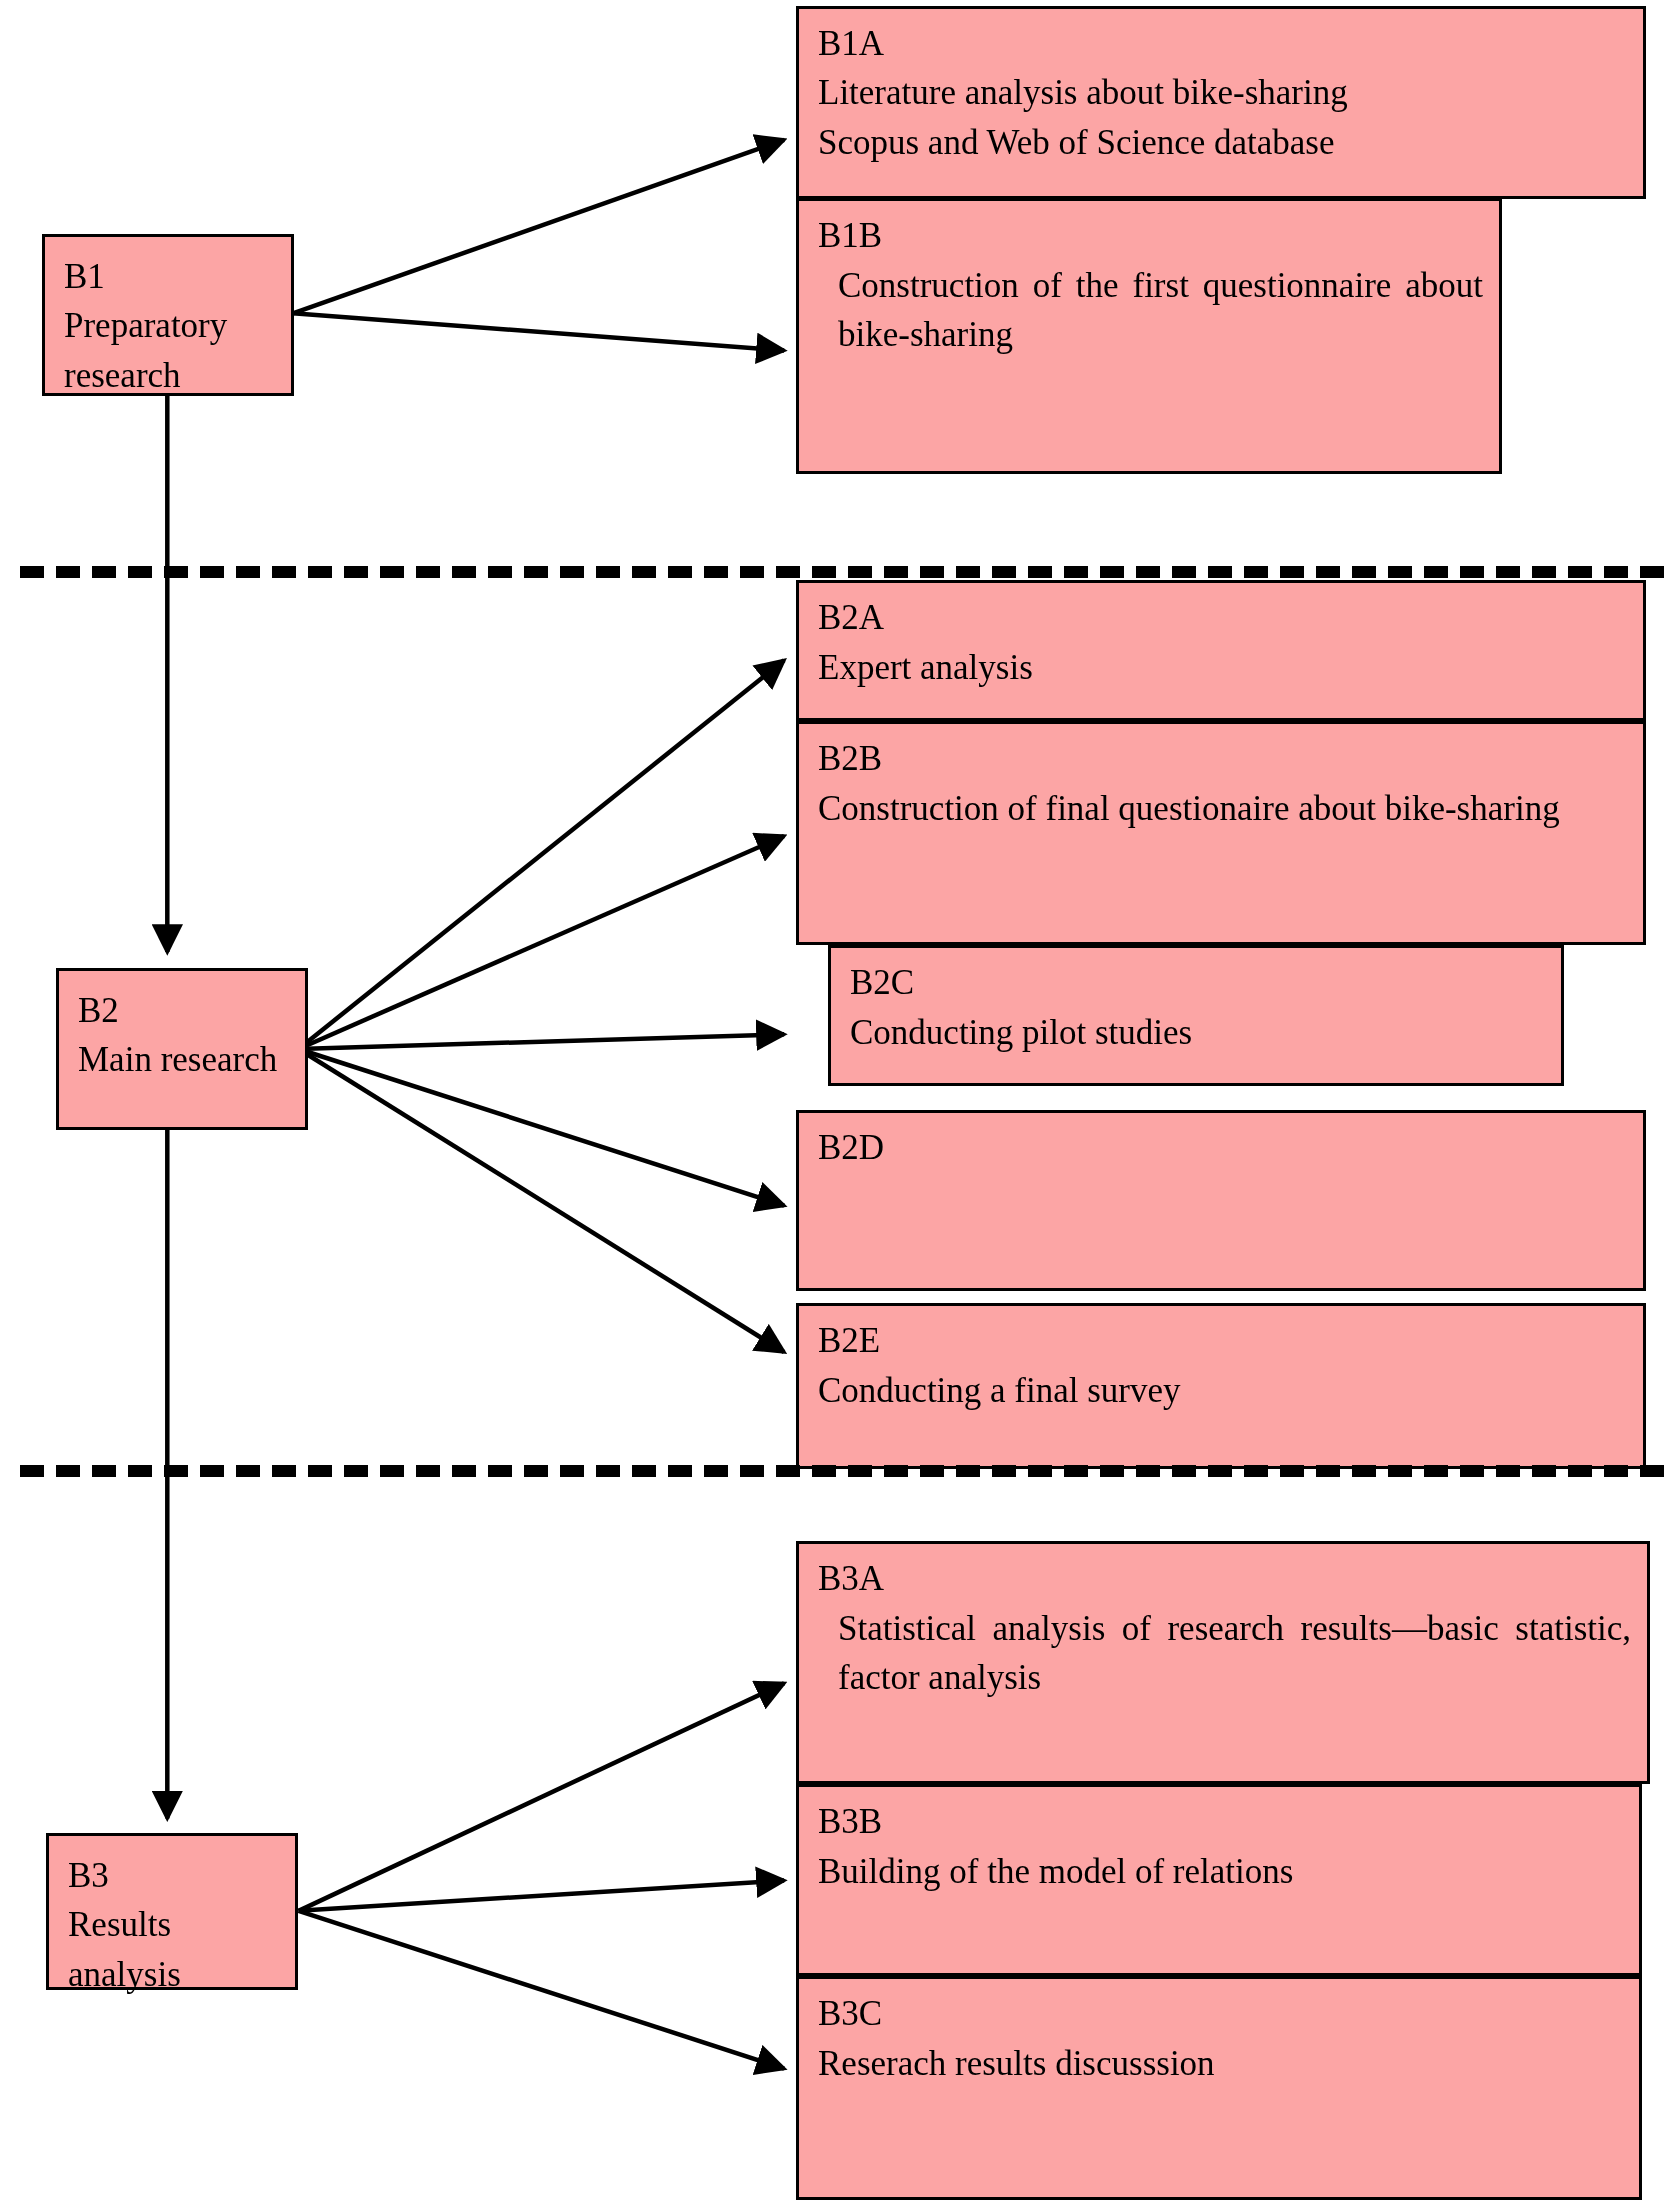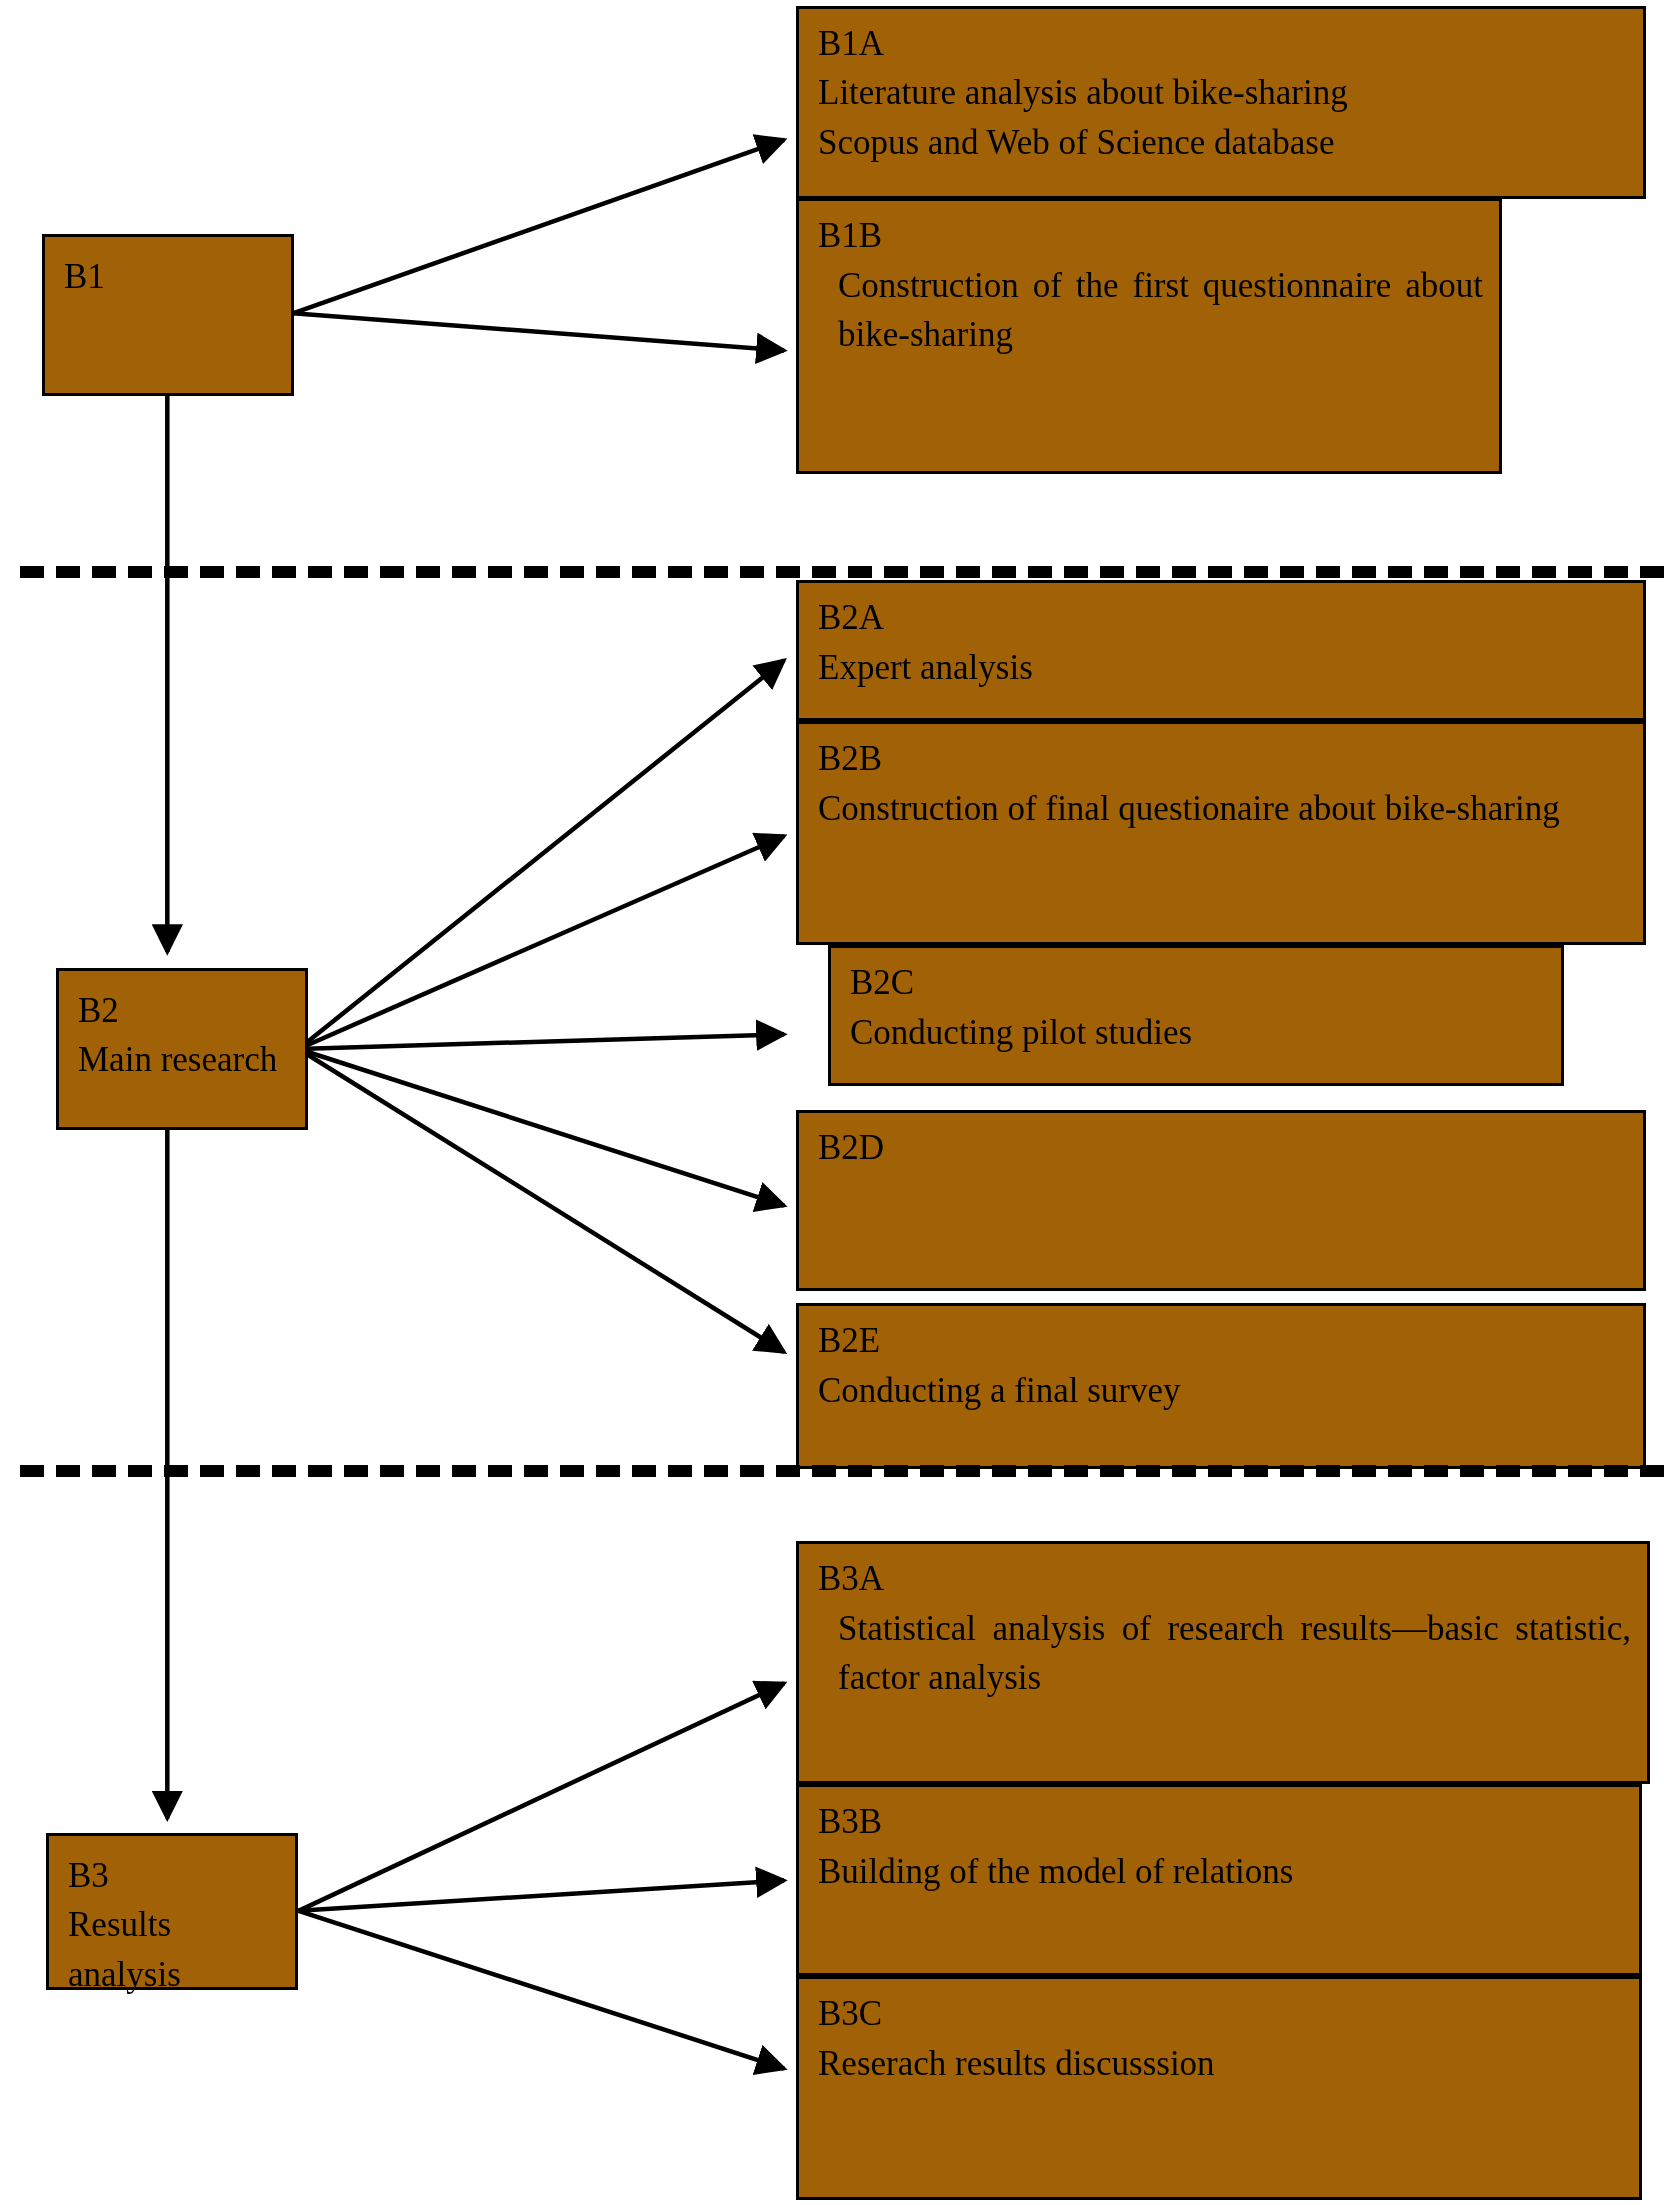--- a/index.html
+++ b/index.html
@@ -1,19 +1,19 @@
 <!DOCTYPE html>
 <html style="font-size:9px"><head>
 <meta charset="utf-8">
 <style>
   html,body{margin:0;padding:0;background:#ffffff;}
   body{font-family:"Liberation Serif", serif;}
   #stage{position:relative;width:1664px;height:2205px;background:#ffffff;overflow:hidden;}
   #wires{position:absolute;left:0;top:0;width:1664px;height:2205px;}
-  .node{position:absolute;box-sizing:border-box;border:3.4px solid #000;background:#a16207;}
+  .node{position:absolute;box-sizing:border-box;border:3.4px solid #000;background:#fca5a5;}
   .node .txt{position:absolute;left:19px;right:16px;top:10px;color:#000;font-size:35px;line-height:1.42;}
   .node .code{display:block;}
   .node .desc{display:block;}
   .just .desc{text-align:justify;text-align-last:left;margin-left:20px;}
   .leftbox .txt{top:14.6px;}
   .sep{position:absolute;height:0;border-top:12px dashed #000;left:20px;right:0;}
 </style>
 </head>
 <body>
 
@@ -42,20 +42,21 @@
 
       <line x1="530" y1="3392" x2="1392" y2="2988" marker-end="url(#ah)"></line>
       <line x1="530" y1="3392" x2="1392" y2="3338" marker-end="url(#ah)"></line>
       <line x1="530" y1="3392" x2="1392" y2="3672" marker-end="url(#ah)"></line>
     </g>
   </svg>
 
   <div class="node leftbox" style="left:42px;top:234px;width:252px;height:162px;padding-left:29px;">
     <div class="txt">
       <span class="code">B1</span>
+      <span class="desc">Preparatory research</span>
     </div>
   </div>
 
   <div class="node" style="left:796px;top:5.6px;width:850px;height:193px;">
     <div class="txt">
       <span class="code">B1A</span>
       <span class="desc" style="white-space:pre-line">Literature analysis about bike-sharing
 Scopus and Web of Science database</span>
     </div>
   </div>

